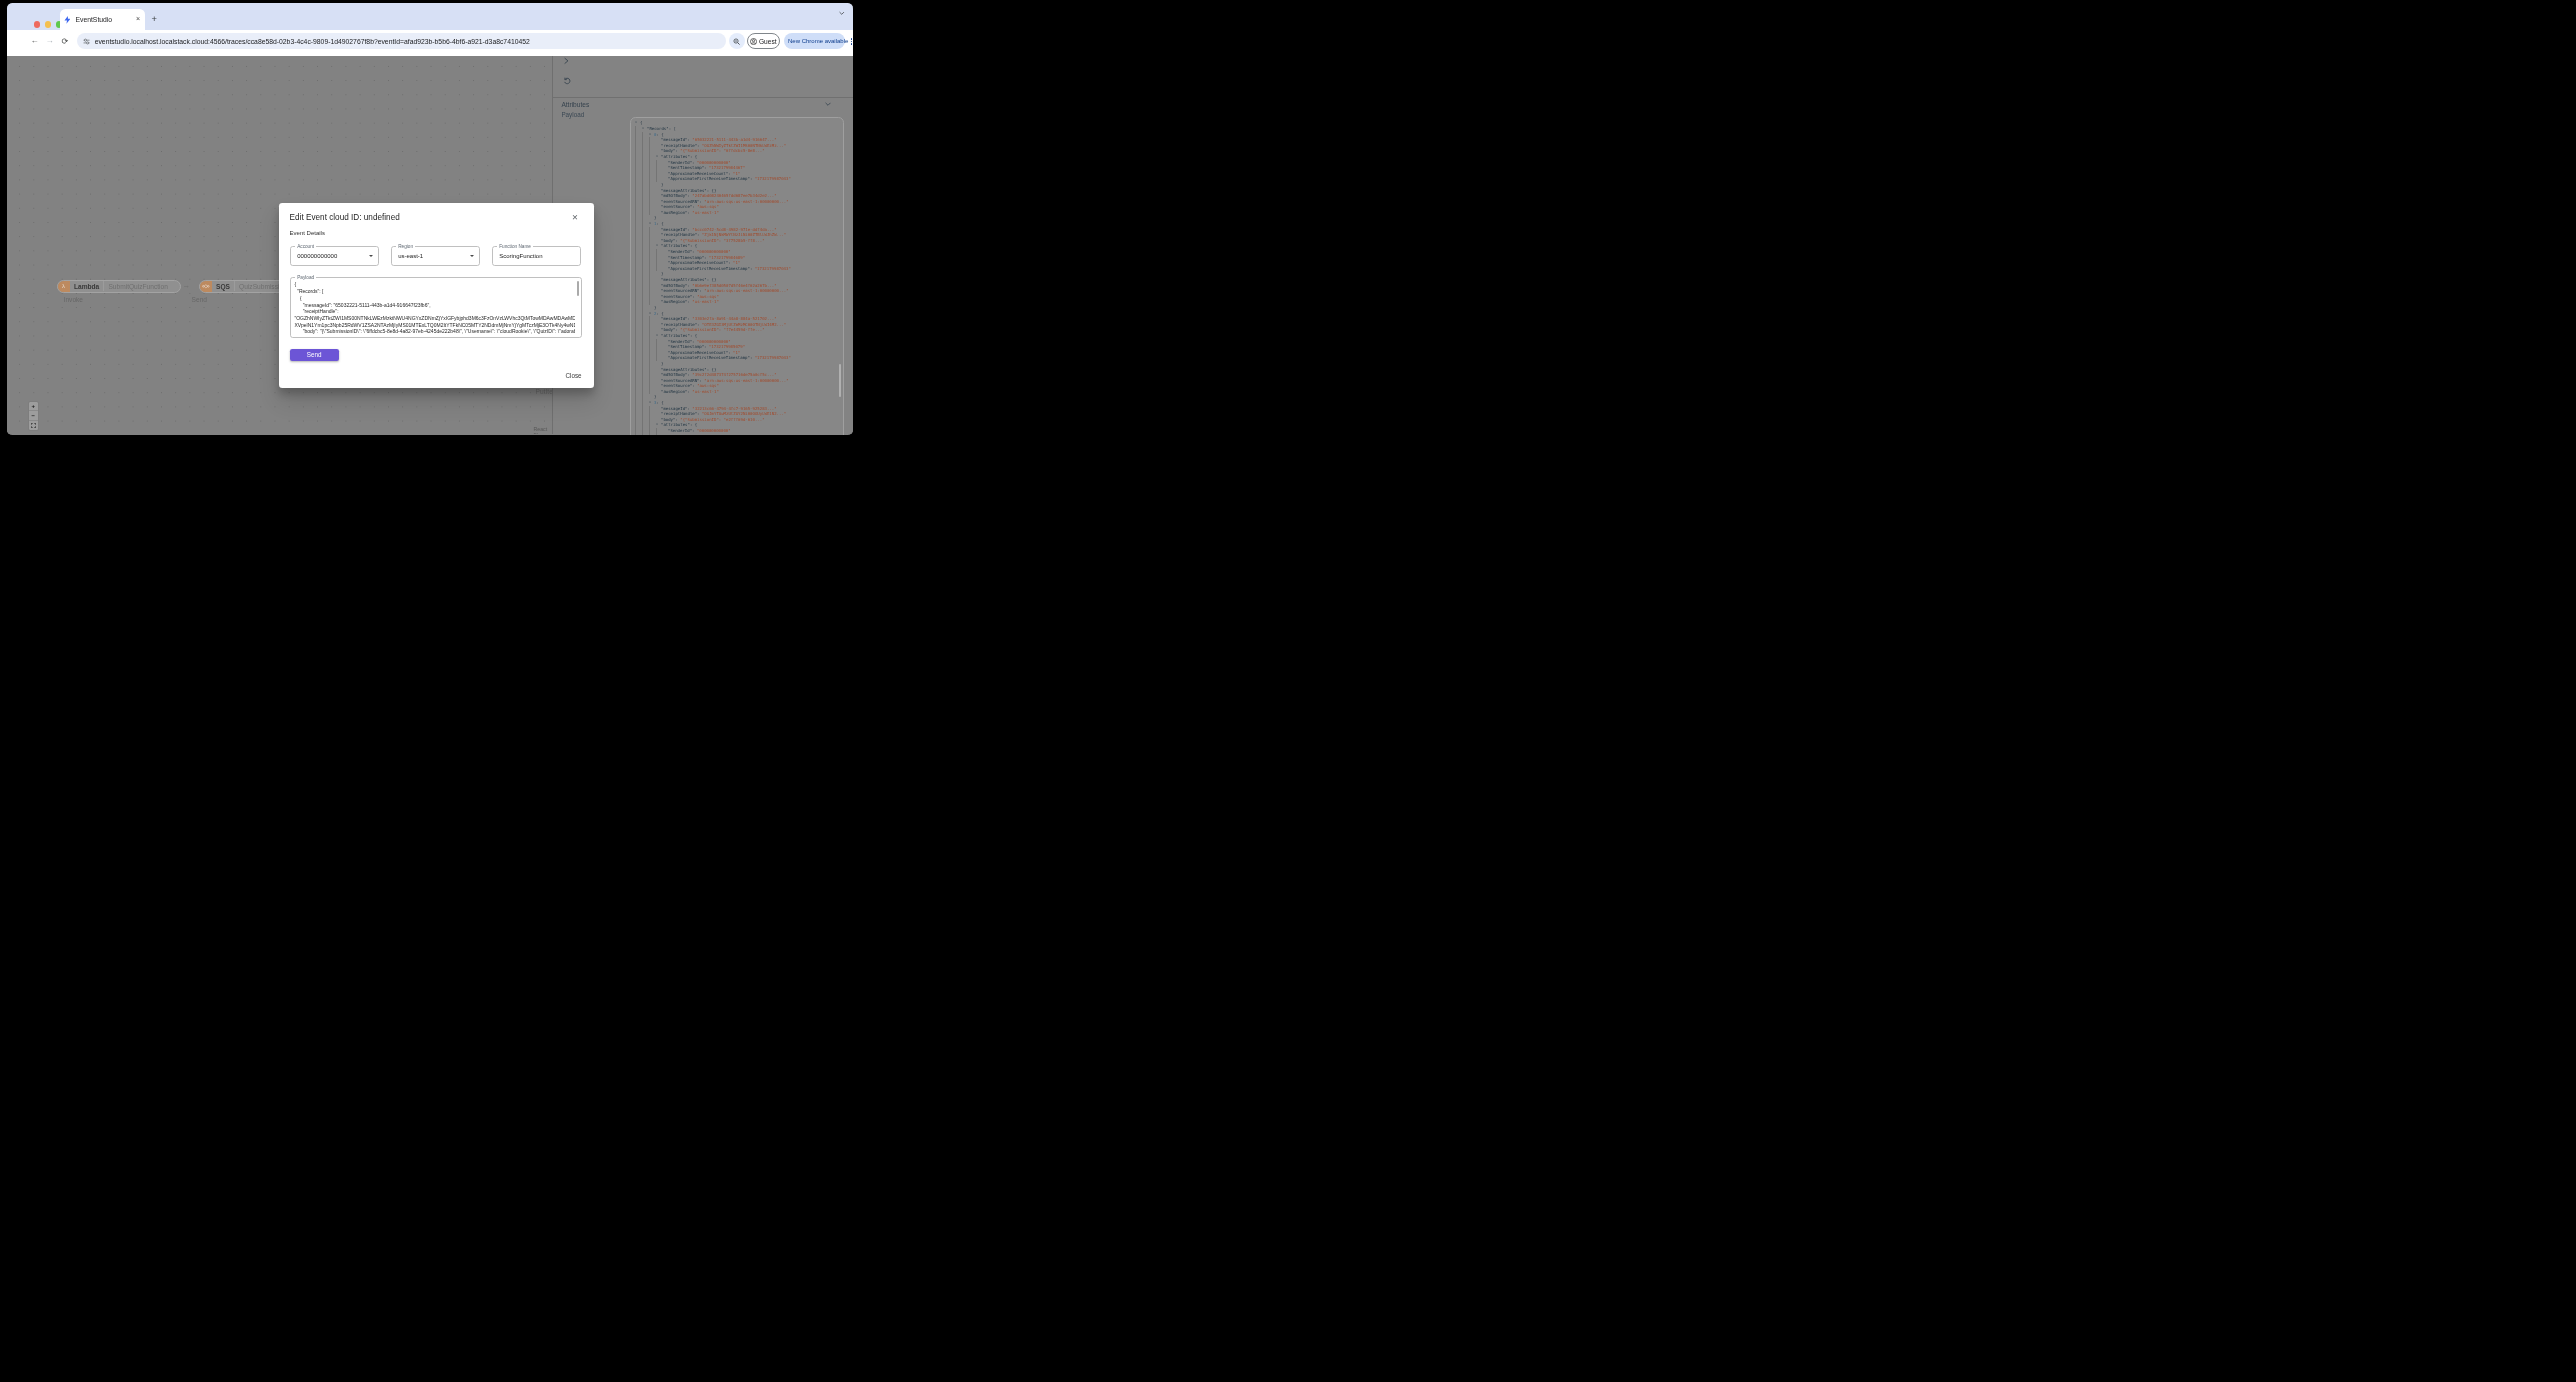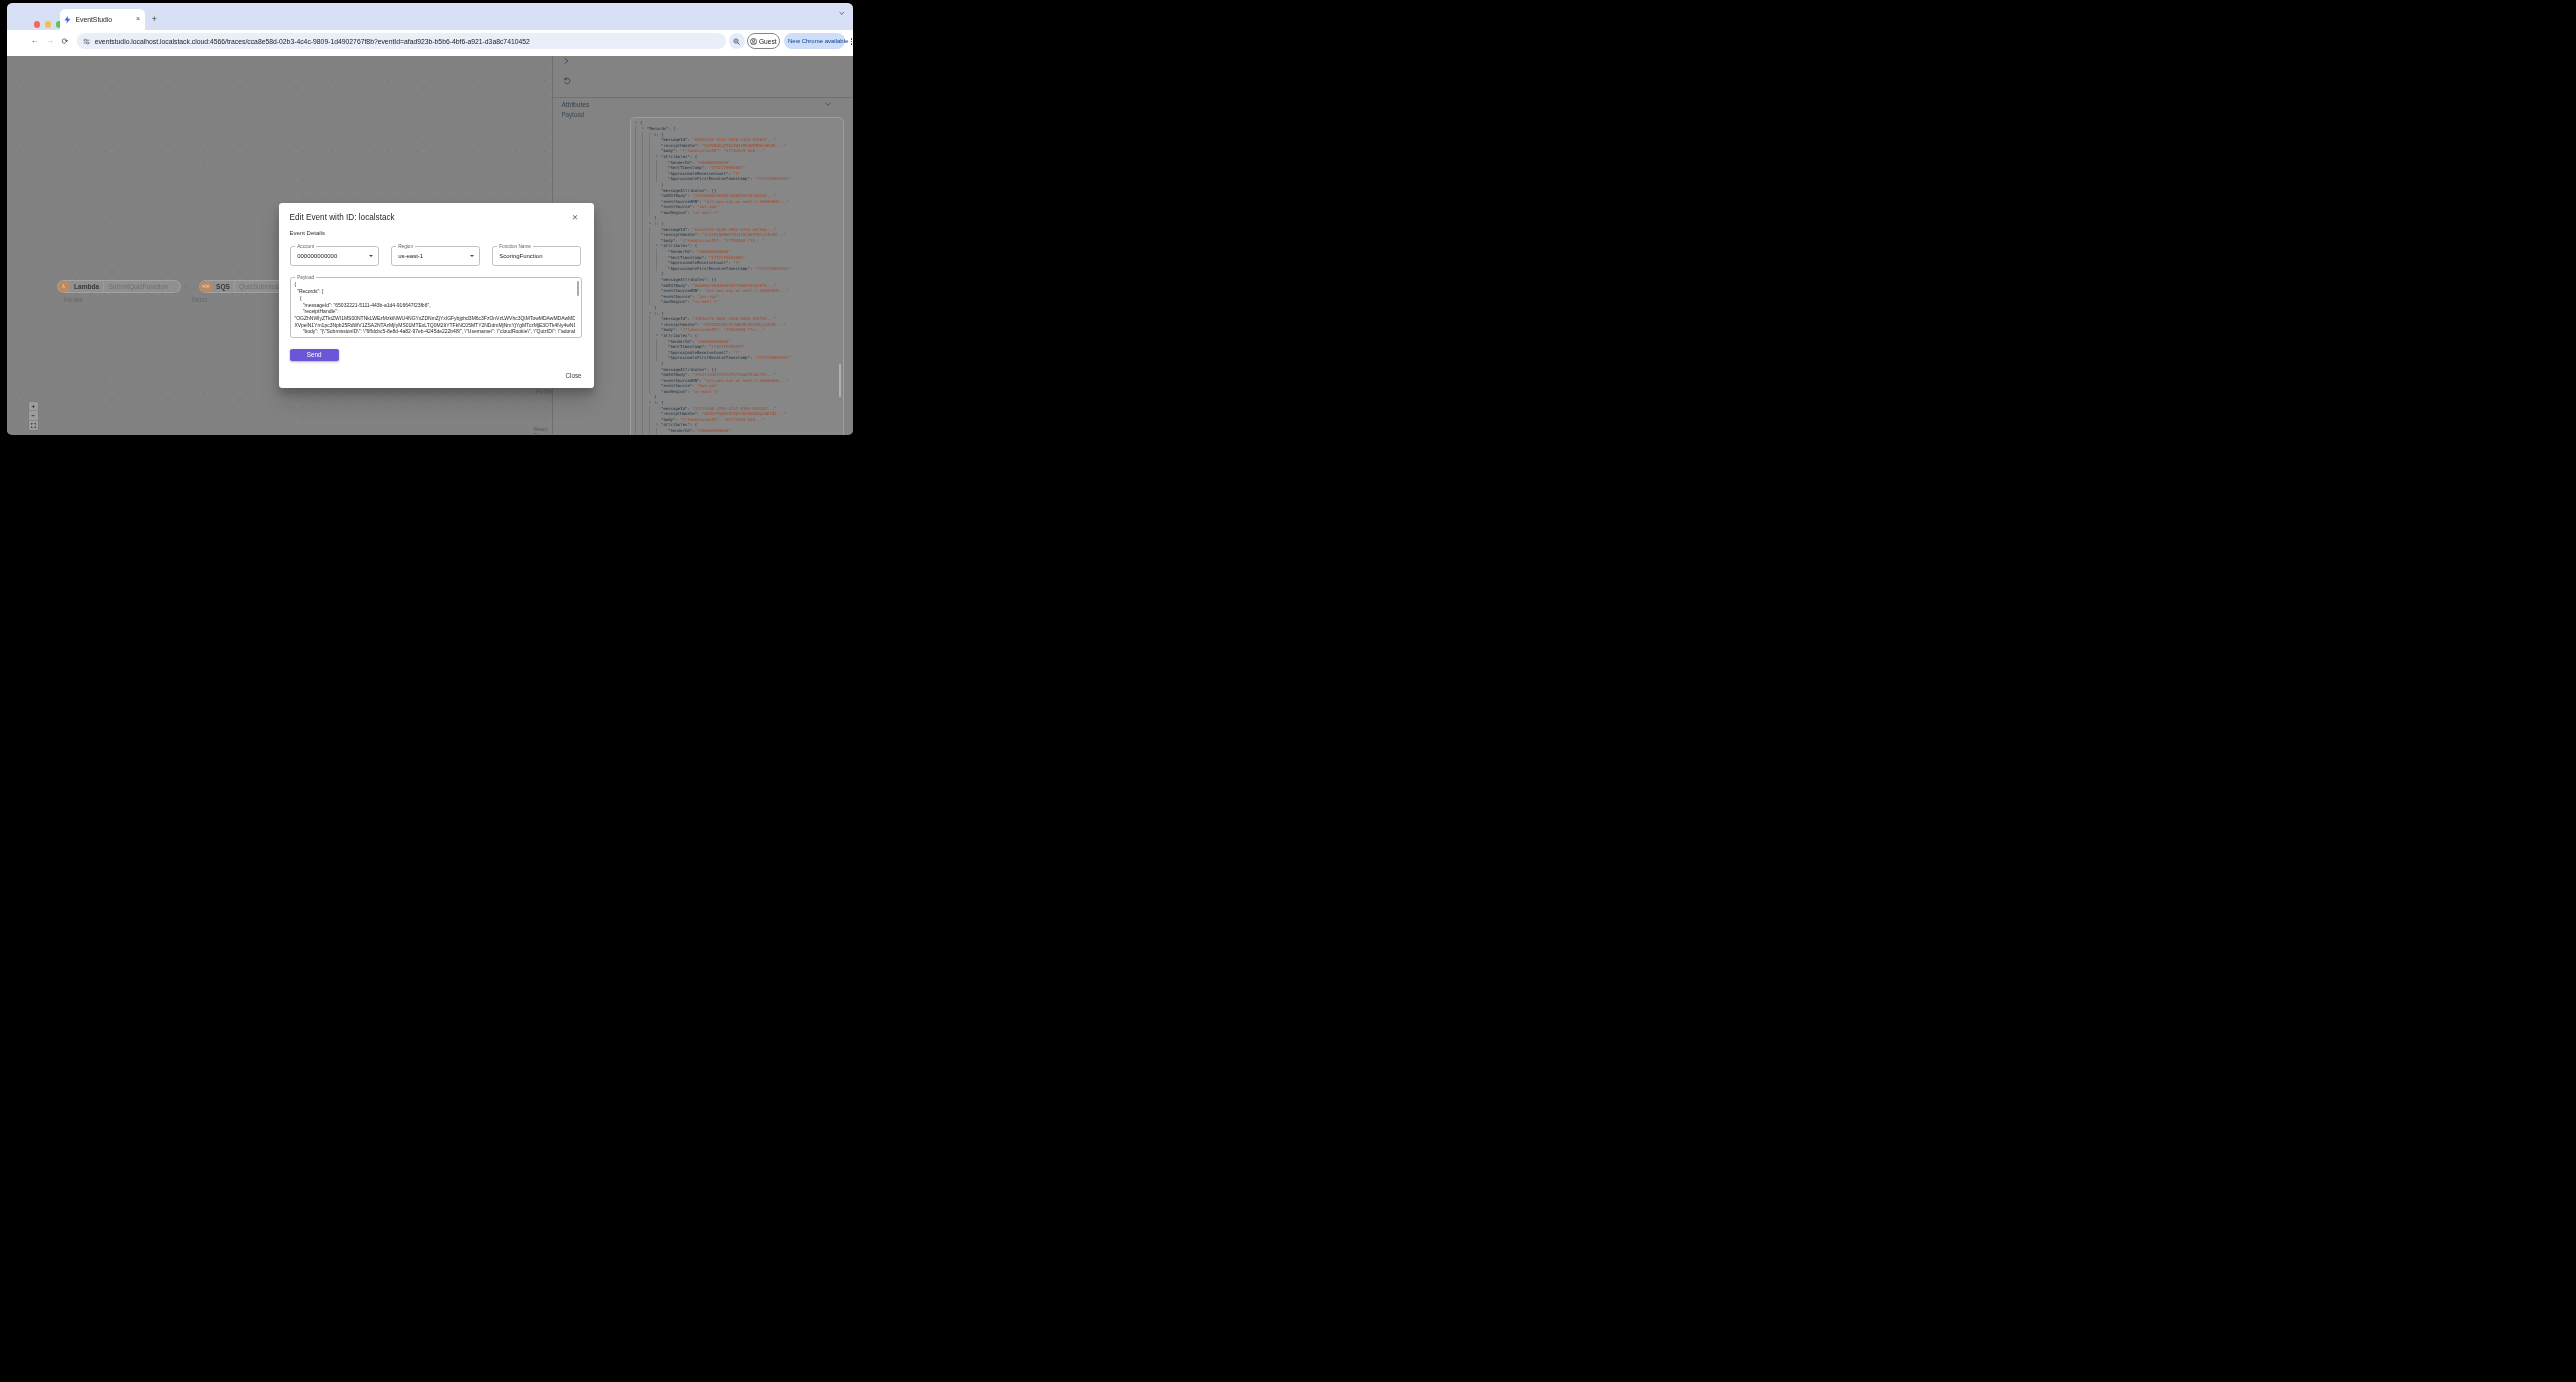--- a/index.html
+++ b/index.html
@@ -745,21 +745,21 @@
                 <span class="ky">"SentTimestamp"</span>
                 <span class="pu">: </span>
                 <span class="vl">"1732179985309"</span>
               </div>
             </div>
           <div class="jscroll"></div>
         </div>
       </div>
 
       <div class="modal">
-        <div class="m-title">Edit Event with ID: localstack</div>
+        <div class="m-title">Edit Event cloud ID: undefined</div>
         <div class="m-x">✕</div>
         <div class="m-section">Event Details</div>
 
         <div class="mfield" style="left:11px;width:89px;">
           <span class="mlabel">Account</span>
           <div class="mval">000000000000</div>
           <span class="sel-arrow"></span>
         </div>
         <div class="mfield" style="left:112px;width:89px;">
           <span class="mlabel">Region</span>

